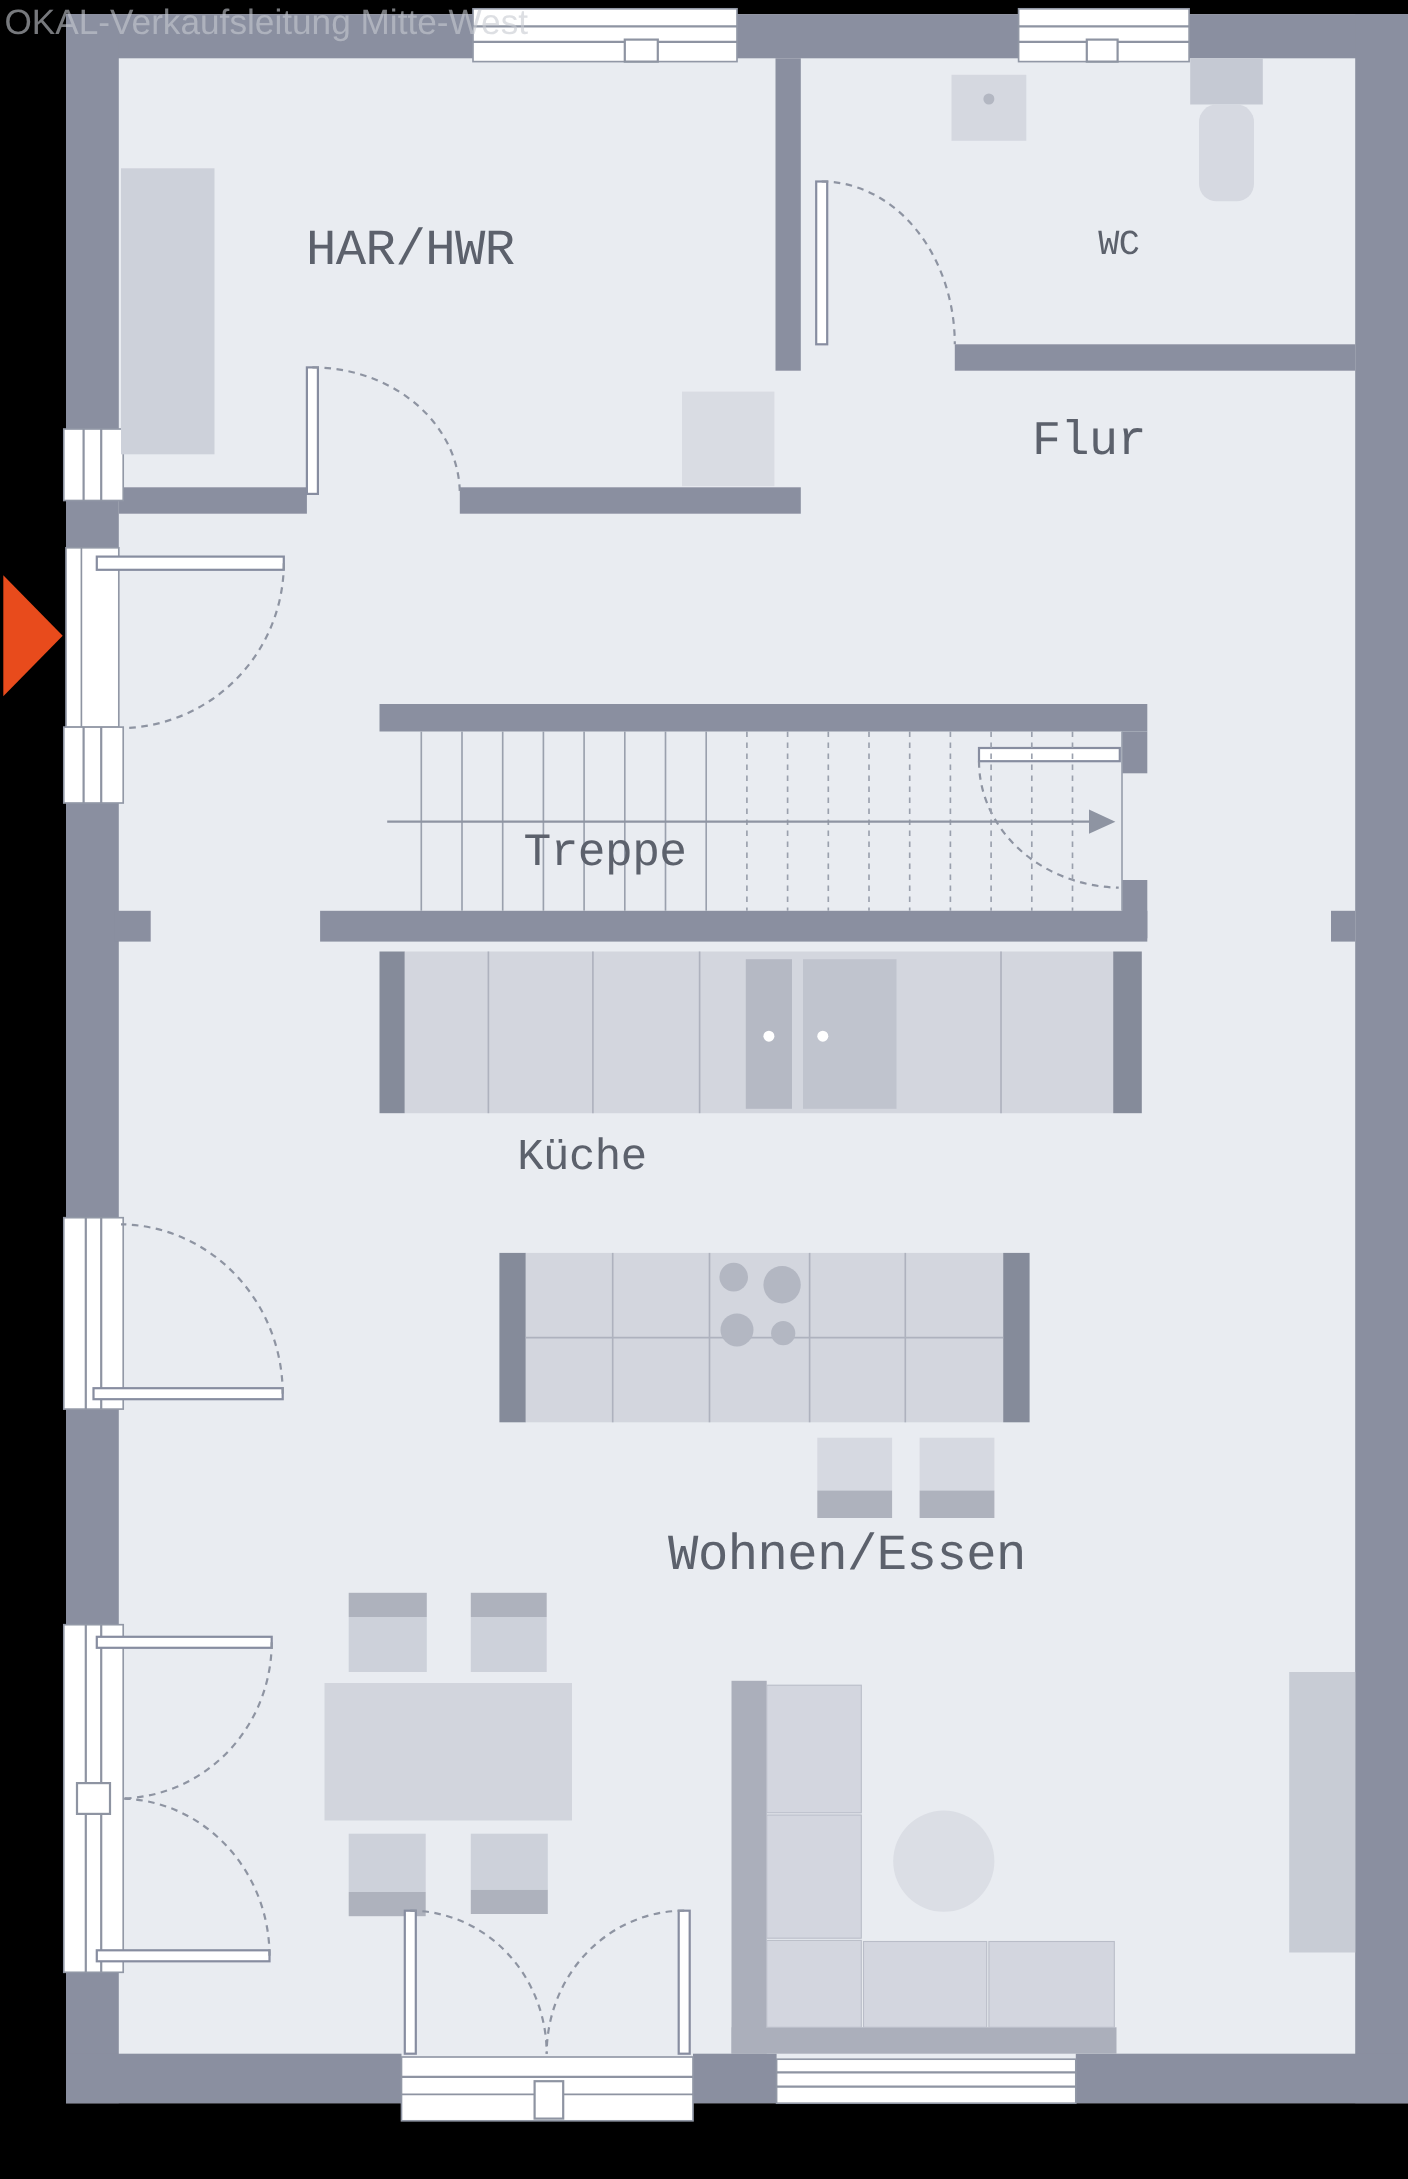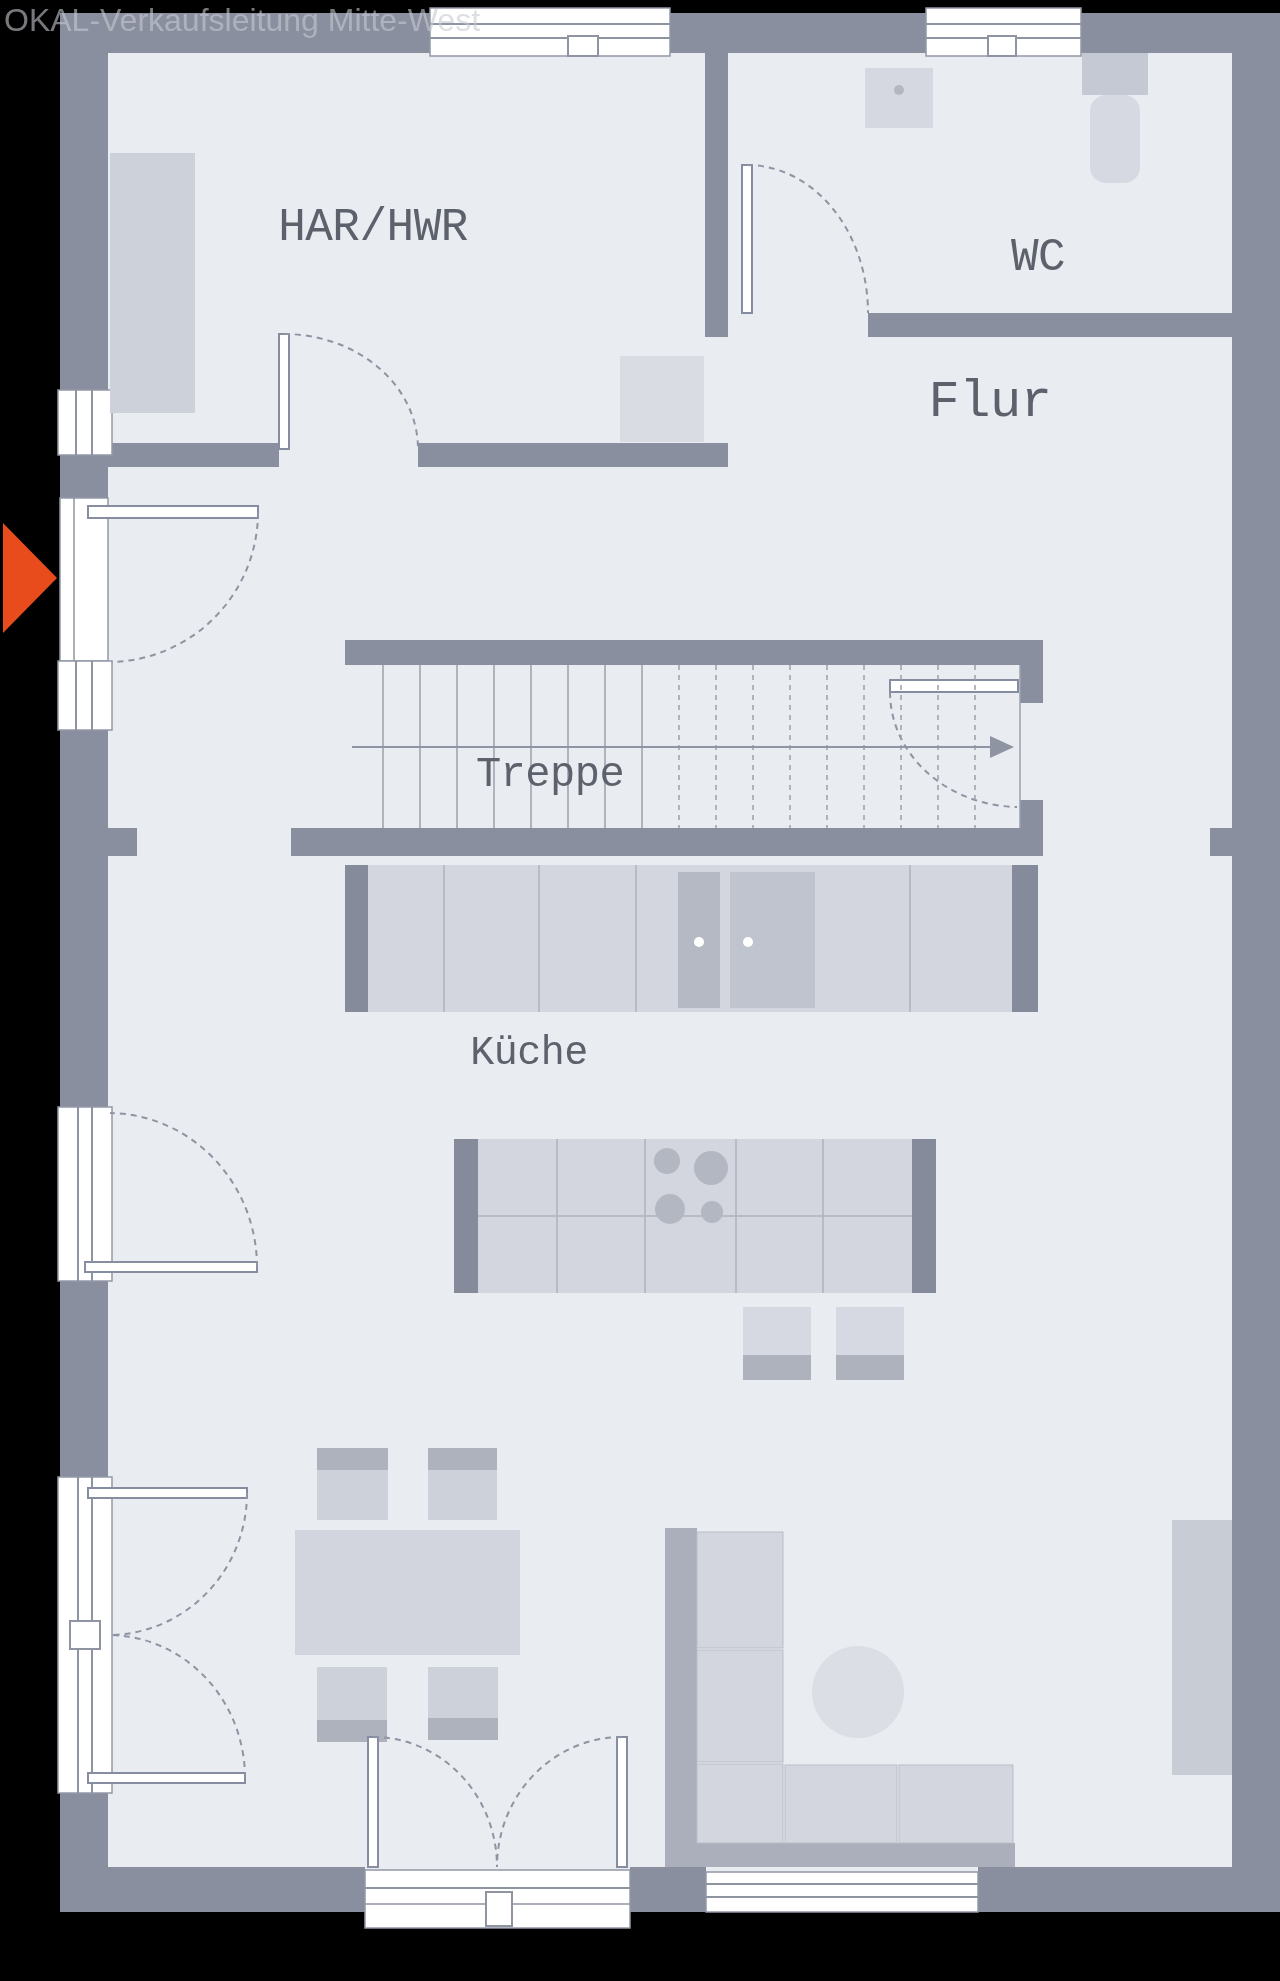--- a/index.html
+++ b/index.html
@@ -7,22 +7,22 @@
     position:relative;width:1280px;height:1981px;overflow:hidden;
     background:#000;font-family:"Liberation Sans",sans-serif;
   }
   .stage svg{position:absolute;left:0;top:0;}
   .room-label{
     position:absolute;transform:translate(-50%,-50%);
     color:#5c616c;white-space:nowrap;letter-spacing:-0.5px;
     font-family:Liberation Mono, monospace;
   }
   .lbl-har{left:373px;top:228px;font-size:46px;}
-  .lbl-wc{left:1038px;top:222px;font-size:46px;margin-top:36px;}
-  .lbl-flur{left:990px;top:402px;font-size:52px;}
+  .lbl-wc{left:1017px;top:222px;font-size:32px;}
+  .lbl-flur{left:990px;top:402px;font-size:44px;}
   .lbl-speise{left:690px;top:600px;font-size:42px;}
   .lbl-treppe{left:550px;top:775px;font-size:42px;text-align:right;}
   .lbl-kueche{left:529px;top:1053px;font-size:40px;}
   .lbl-wohnen{left:770px;top:1414px;font-size:46px;}
   .watermark{
     position:absolute;left:4px;top:2px;font-size:32px;
     color:rgba(198,201,209,0.6);letter-spacing:0px;white-space:nowrap;
     font-family:"Liberation Sans",sans-serif;
   }
 </style>
@@ -254,16 +254,17 @@
   </g>
 
   <polygon points="3,523 57,578 3,633" fill="#e84b1c"></polygon>
 </svg>
 
 <div class="room-label lbl-har">HAR/HWR</div>
 <div class="room-label lbl-wc">WC</div>
 <div class="room-label lbl-flur">Flur</div>
 <div class="room-label lbl-treppe">Treppe</div>
 <div class="room-label lbl-kueche">Küche</div>
+<div class="room-label lbl-wohnen">Wohnen/Essen</div>
 
 <div class="watermark">OKAL-Verkaufsleitung Mitte-West</div>
 
 </div>
 
 </body></html>

